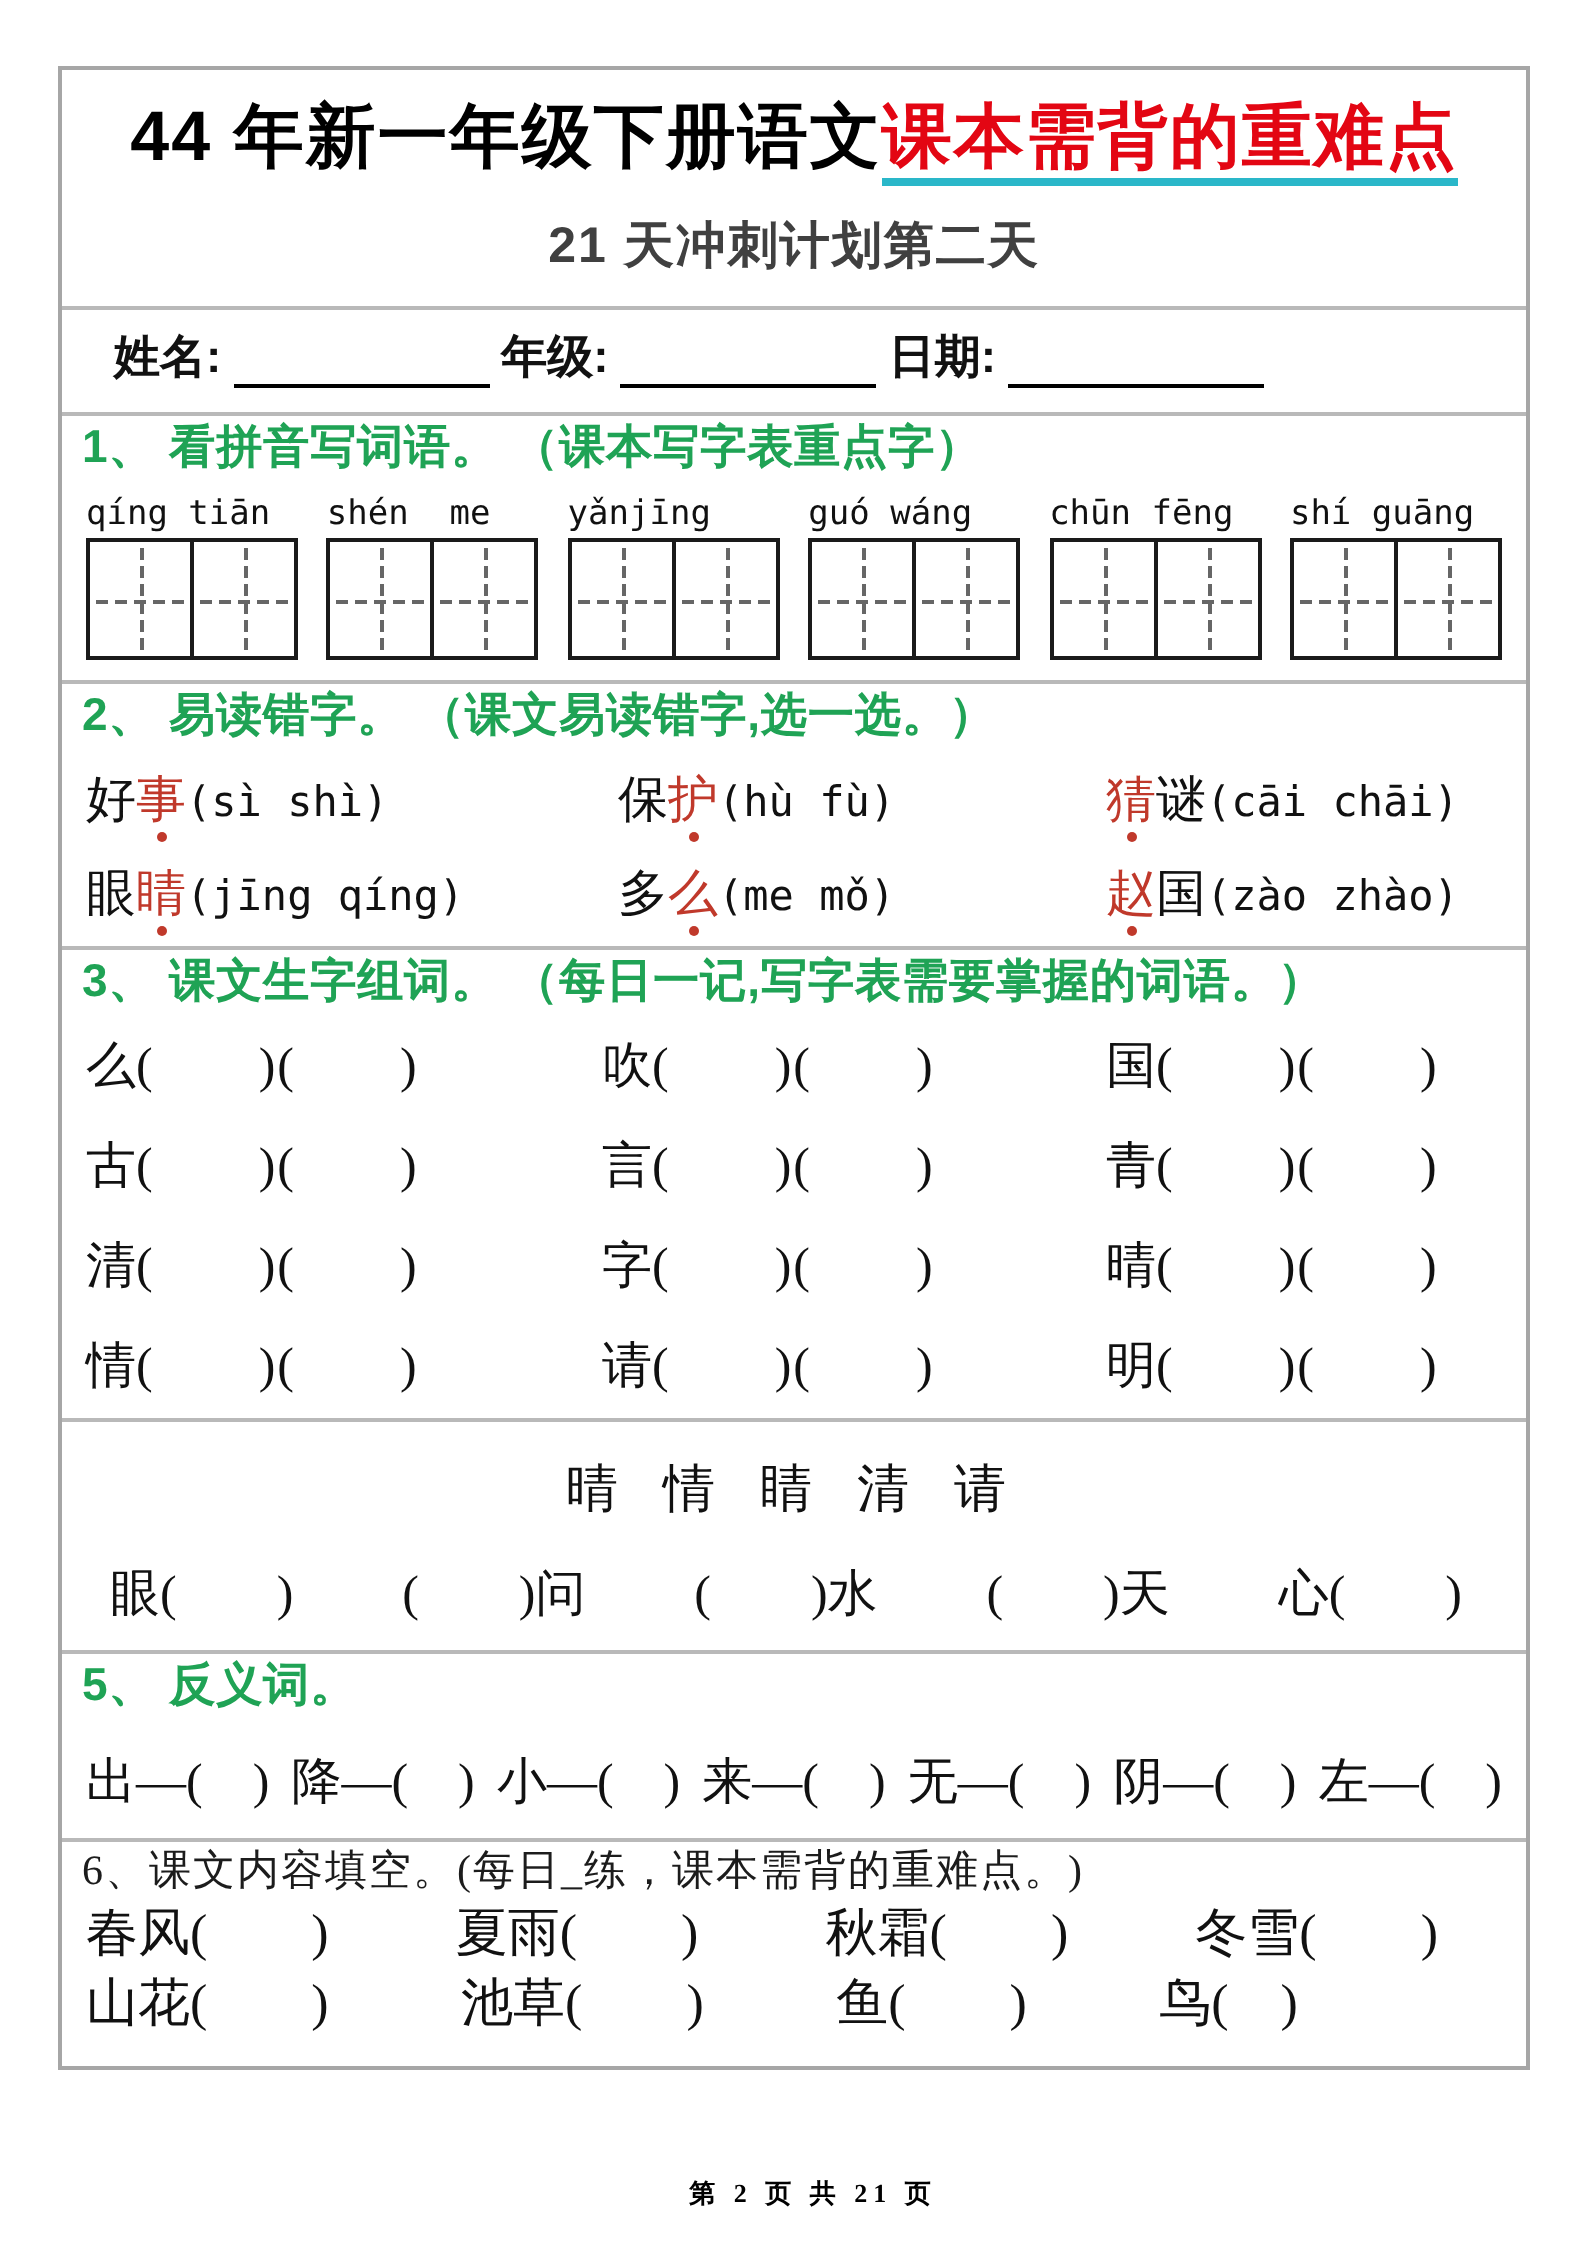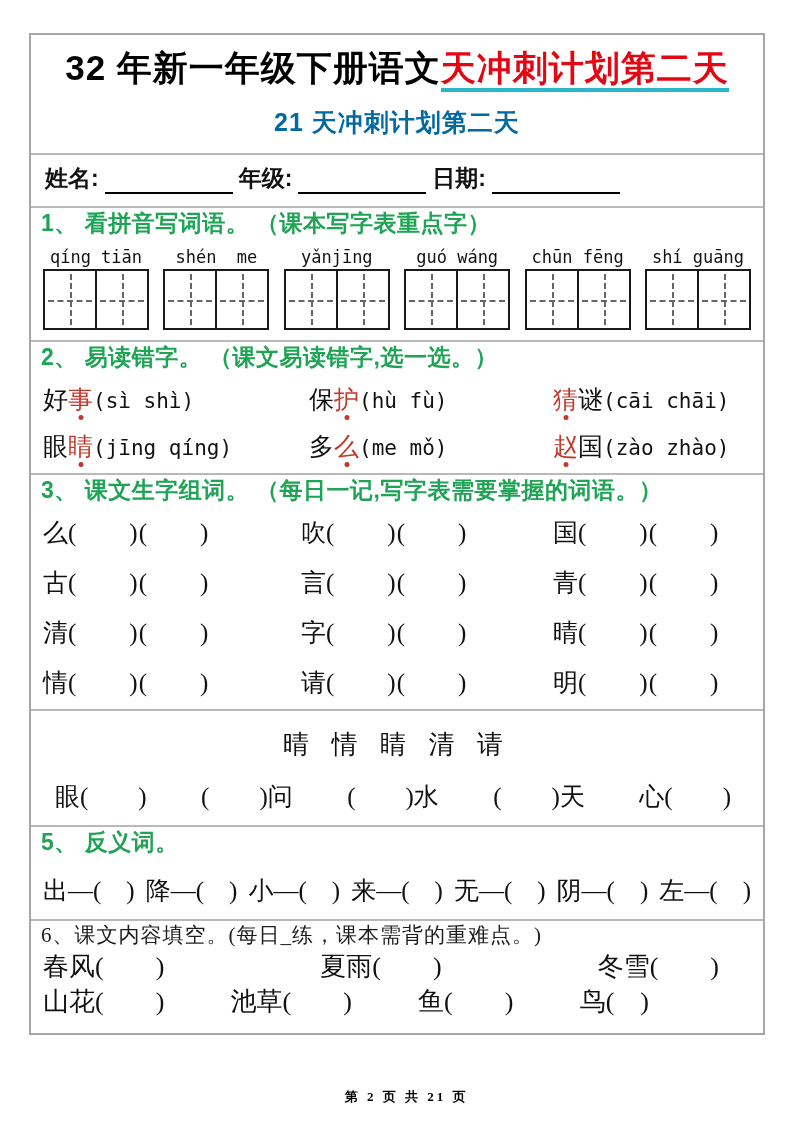--- a/index.html
+++ b/index.html
@@ -14,45 +14,45 @@
   
   .head { text-align:center; padding:10px 6px 14px; }
   .title {
     font-family:"Liberation Sans", sans-serif;
     font-size:35px; font-weight:bold; letter-spacing:1px; white-space:nowrap;
   }
   .t-black { color:#000; }
   .t-red { color:#e30613; padding-bottom:1px; border-bottom:4px solid #2ab7c9; }
   .subtitle {
     margin-top:14px; font-family:"Liberation Sans", sans-serif;
-    font-size:25px; font-weight:bold; color:#0369a1; letter-spacing:1px;
+    font-size:25px; font-weight:bold; color:#404040; letter-spacing:1px;
   }
 
   
   .info-row {
     border-top:2px solid #b9b9b9;
-    display:flex; align-items:flex-end; padding:8px 14px 12px 14px;
+    display:flex; align-items:flex-end; padding:8px 14px 12px 26px;
     font-family:"Liberation Sans", sans-serif; font-size:23px; font-weight:600;
   }
   .uline { display:inline-block; width:128px; height:1.05em; border-bottom:2px solid #000; margin:0 6px; }
 
   
   .sec { border-top:2px solid #b9b9b9; padding:0 10px 10px 10px; }
   .g-head {
     font-family:"Liberation Sans", sans-serif; font-size:23px; font-weight:bold;
     color:#1fa355; letter-spacing:0.5px;
   }
   .black-head {
     font-family:"Liberation Serif", serif; font-size:21px; font-weight:normal;
     color:#1c1c1c; letter-spacing:1px;
   }
 
   
   .py-grid { display:flex; justify-content:space-between; margin-top:8px; padding:0 2px; }
-  .py-col { display:flex; flex-direction:column; align-items:center; }
+  .py-col { display:flex; flex-direction:column; }
   .py {
     font-family:"DejaVu Sans Mono", monospace; font-size:17px; color:#111;
     white-space:pre; margin-bottom:2px;
   }
   .tzg-pair { display:flex; }
   .tzg-box { position:relative; width:54px; height:61px; border:2px solid #1a1a1a; background:#fff; }
   .tzg-box + .tzg-box { margin-left:-2px; }
   .tzg-v { position:absolute; left:50%; top:3px; bottom:3px; border-left:2px dashed #666; }
   .tzg-h { position:absolute; top:50%; left:3px; right:3px; border-top:2px dashed #666; }
 
@@ -92,21 +92,21 @@
     position:absolute; left:0; width:100%; top:1088px; text-align:center;
     font-size:13px; font-weight:bold; letter-spacing:3px; color:#000;margin-left:10px;
   }
 </style>
 </head>
 <body>
 
 <div class="sheet">
 
   <div class="head">
-    <div class="title"><span class="t-black">32 年新一年级下册语文</span><span class="t-red">天冲刺计划第二天</span></div>
+    <div class="title"><span class="t-black">44 年新一年级下册语文</span><span class="t-red">课本需背的重难点</span></div>
     <div class="subtitle">21 天冲刺计划第二天</div>
   </div>
 
   <div class="info-row">
     <span>姓名:</span>
     <span class="uline"></span>
     <span>年级:</span>
     <span class="uline"></span>
     <span>日期:</span>
     <span class="uline"></span>
@@ -248,20 +248,21 @@
       <span>阴—(　)</span>
       <span>左—(　)</span>
     </div>
   </div>
 
   <div class="sec">
     <div class="black-head">6、课文内容填空。(每日_练，课本需背的重难点。)</div>
     <div class="s6-row r1">
       <span>春风(　　)</span>
       <span>夏雨(　　)</span>
+      <span>秋霜(　　)</span>
       <span>冬雪(　　)</span>
     </div>
     <div class="s6-row r2">
       <span>山花(　　)</span>
       <span>池草(　　)</span>
       <span>鱼(　　)</span>
       <span>鸟(　)</span>
     </div>
   </div>
 

